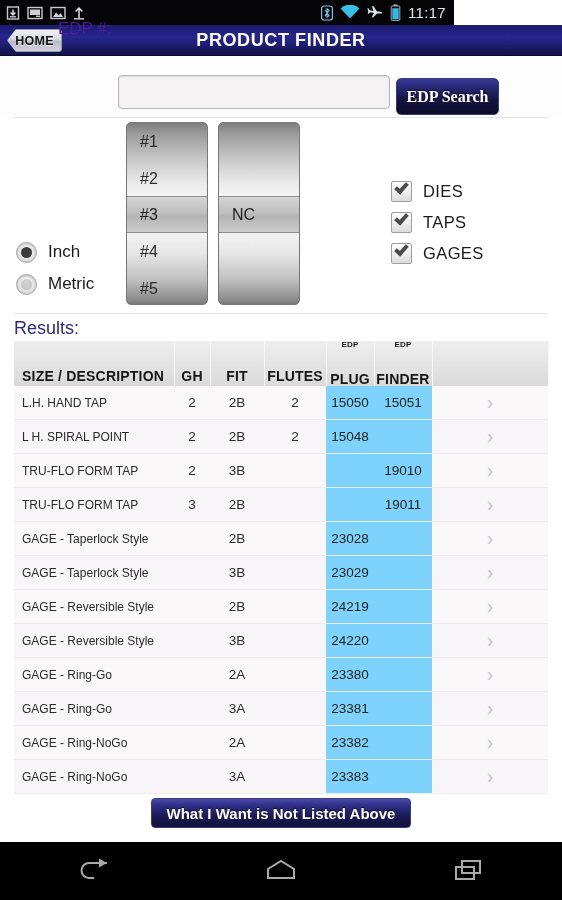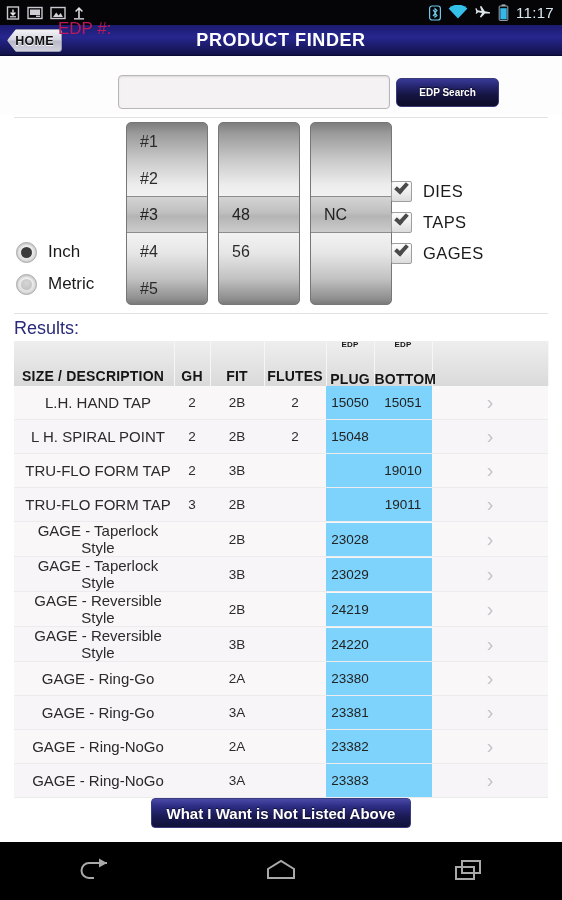--- a/index.html
+++ b/index.html
@@ -6,21 +6,21 @@
   html, body {
     width: 562px; height: 900px;
     font-family: "Liberation Sans", sans-serif;
     background: #ffffff;
     overflow: hidden;
   }
   #app { position: relative; width: 562px; height: 900px; background:#fff; }
 
   
   .statusbar {
-    position:absolute; top:0; left:0; width:562px; height:25px;
+    position:absolute; top:0; left:0; width:454px; height:25px;
     background:#050508; display:flex; align-items:center;
     padding: 0 6px;
   }
   .sb-left { display:flex; align-items:center; gap:7px; }
   .sb-right { margin-left:auto; display:flex; align-items:center; gap:7px; padding-right:2px;}
   .sb-ico { display:block; }
   .sb-clock { color:#d8e8f0; font-size:15px; letter-spacing:0.3px; font-family:"Liberation Sans",sans-serif; }
 
   
   .titlebar {
@@ -42,34 +42,35 @@
     clip-path: polygon(0% 50%, 9px 0%, 100% 0%, 100% 100%, 9px 100%);
     border:1px solid #9a9aad;
     text-shadow: 0 1px 0 #ffffff;
   }
 
   
   .searchrow {
     position:absolute; top:56px; left:0; width:562px; height:59px;
     background:#fdfdfd; display:flex; align-items:center;
   }
-  .edp-label { position:absolute; left:58px; top:19px; font-size:17px; color:#be185d; }
+  .edp-label { position:absolute; left:58px; top:19px; font-size:17px; color:#4c1d95; }
   .edp-input {
     position:absolute; left:118px; top:75px; width:272px; height:34px;
     background:#f4f2f3; border:1px solid #b9b5ba; border-radius:4px;
     font-size:15px; padding:0 8px; color:#222;
     box-shadow: inset 0 1px 2px rgba(0,0,0,0.10);
   }
   .edp-search-btn {
-    position:absolute; left:396px; top:78px; width:103px; height:29px;
+    position:absolute; left:396px; top:78px; width:103px; height:37px;
     background: linear-gradient(180deg,#3a3a99 0%, #25256f 28%, #14143f 62%, #0c0c2a 100%);
     border:1px solid #3a3a78; border-radius:5px;
-    color:#fff; font-size:10px; font-weight:bold;
+    color:#fff; font-size:16px; font-weight:bold;
     display:flex; align-items:center; justify-content:center;
     text-shadow: 0 -1px 1px rgba(0,0,0,0.7);
+    font-family: Liberation Serif, serif;
   }
   .hr-line { position:absolute; left:14px; width:534px; height:1px; background:#e3e1e4; }
 
   
   .picker-area { position:absolute; top:118px; left:0; width:562px; height:195px; background:#fff; }
 
   .radio-group { position:absolute; left:16px; top:70px;margin-top:48px; }
   .radio-row { display:flex; align-items:center; height:32px; }
   .radio-outer {
     width:21px; height:21px; border-radius:50%;
@@ -127,21 +128,21 @@
     border-right:1px solid #f6f6f6; letter-spacing:0.2px;
     vertical-align:middle;
   }
   table.results th.desc { text-align:left; padding-left:8px; }
   table.results th .sup { display:block; font-size:8px; font-weight:bold; line-height:8px; margin-bottom:-1px;}
   table.results th .mainw { display:block; line-height:14px;margin-top:24px; }
   table.results td {
     height:33px; font-size:13.5px; color:#2b2b2b; text-align:center; padding:0;
     border-bottom:1px solid #ecebee;
   }
-  table.results td.desc { text-align:center; padding-left:8px; font-size:15px; }
+  table.results td.desc { text-align:left; padding-left:8px; font-size:12px; }
   .row-a { background:#faf7f9; }
   .row-b { background:#f7f5f8; }
   .desc-red { color:#cf4444; }
   .desc-dark { color:#2b2b2b; }
   .edpcell { }
   .edp-chip {
     display:block; width:100%; height:33px; line-height:33px;
     background:#7dd3fc; color:#222; font-size:13.5px; text-align:center;
   }
   .edp-chip.empty { color:transparent; }
@@ -242,28 +243,20 @@
 
       <div class="wheel">
         <div class="wheel-item" style="top:0px">#1</div>
         <div class="wheel-item" style="top:37px">#2</div>
         <div class="wheel-sel"></div>
         <div class="wheel-sel-txt">#3</div>
         <div class="wheel-item" style="top:110px">#4</div>
         <div class="wheel-item" style="top:147px">#5</div>
       </div>
 
-      <div class="wheel">
-        <div class="wheel-item" style="top:0px"></div>
-        <div class="wheel-item" style="top:37px"></div>
-        <div class="wheel-sel"></div>
-        <div class="wheel-sel-txt">48</div>
-        <div class="wheel-item" style="top:110px">56</div>
-        <div class="wheel-item" style="top:147px"></div>
-      </div>
 
       <div class="wheel">
         <div class="wheel-item" style="top:0px"></div>
         <div class="wheel-item" style="top:37px"></div>
         <div class="wheel-sel"></div>
         <div class="wheel-sel-txt">NC</div>
         <div class="wheel-item" style="top:110px"></div>
         <div class="wheel-item" style="top:147px"></div>
       </div>
 
@@ -319,21 +312,21 @@
           </th>
           <th>
             <span class="mainw">FLUTES</span>
           </th>
           <th>
             <span class="sup">EDP</span>
             <span class="mainw">PLUG</span>
           </th>
           <th>
             <span class="sup">EDP</span>
-            <span class="mainw">BOTTOM</span>
+            <span class="mainw">FINDER</span>
           </th>
           <th></th>
         </tr>
       </thead>
       <tbody id="results-body">
           <tr class="row-a">
             <td class="desc desc-red">L.H. HAND TAP</td>
             <td>2</td>
             <td>2B</td>
             <td>2</td>

